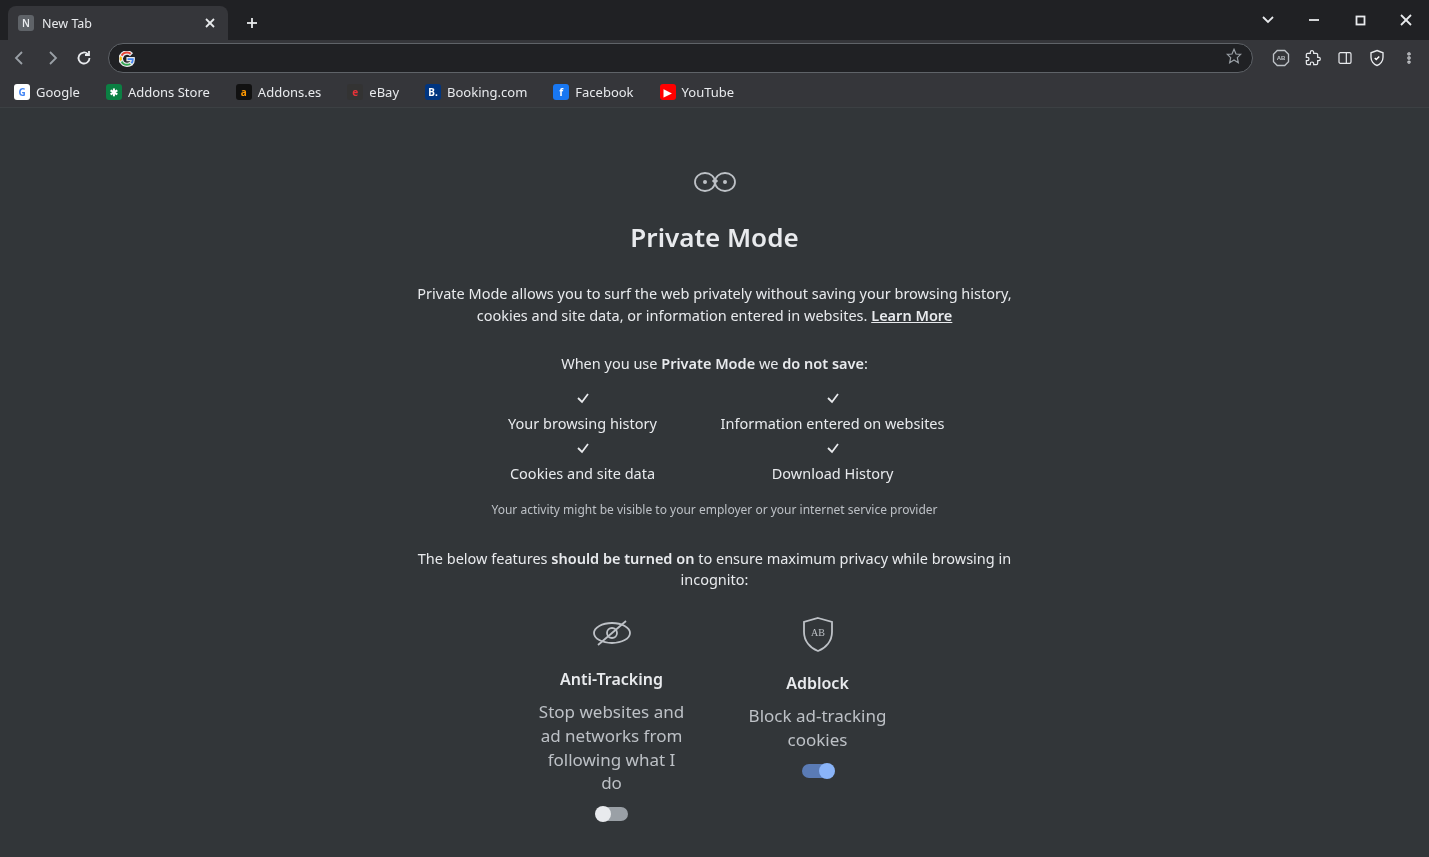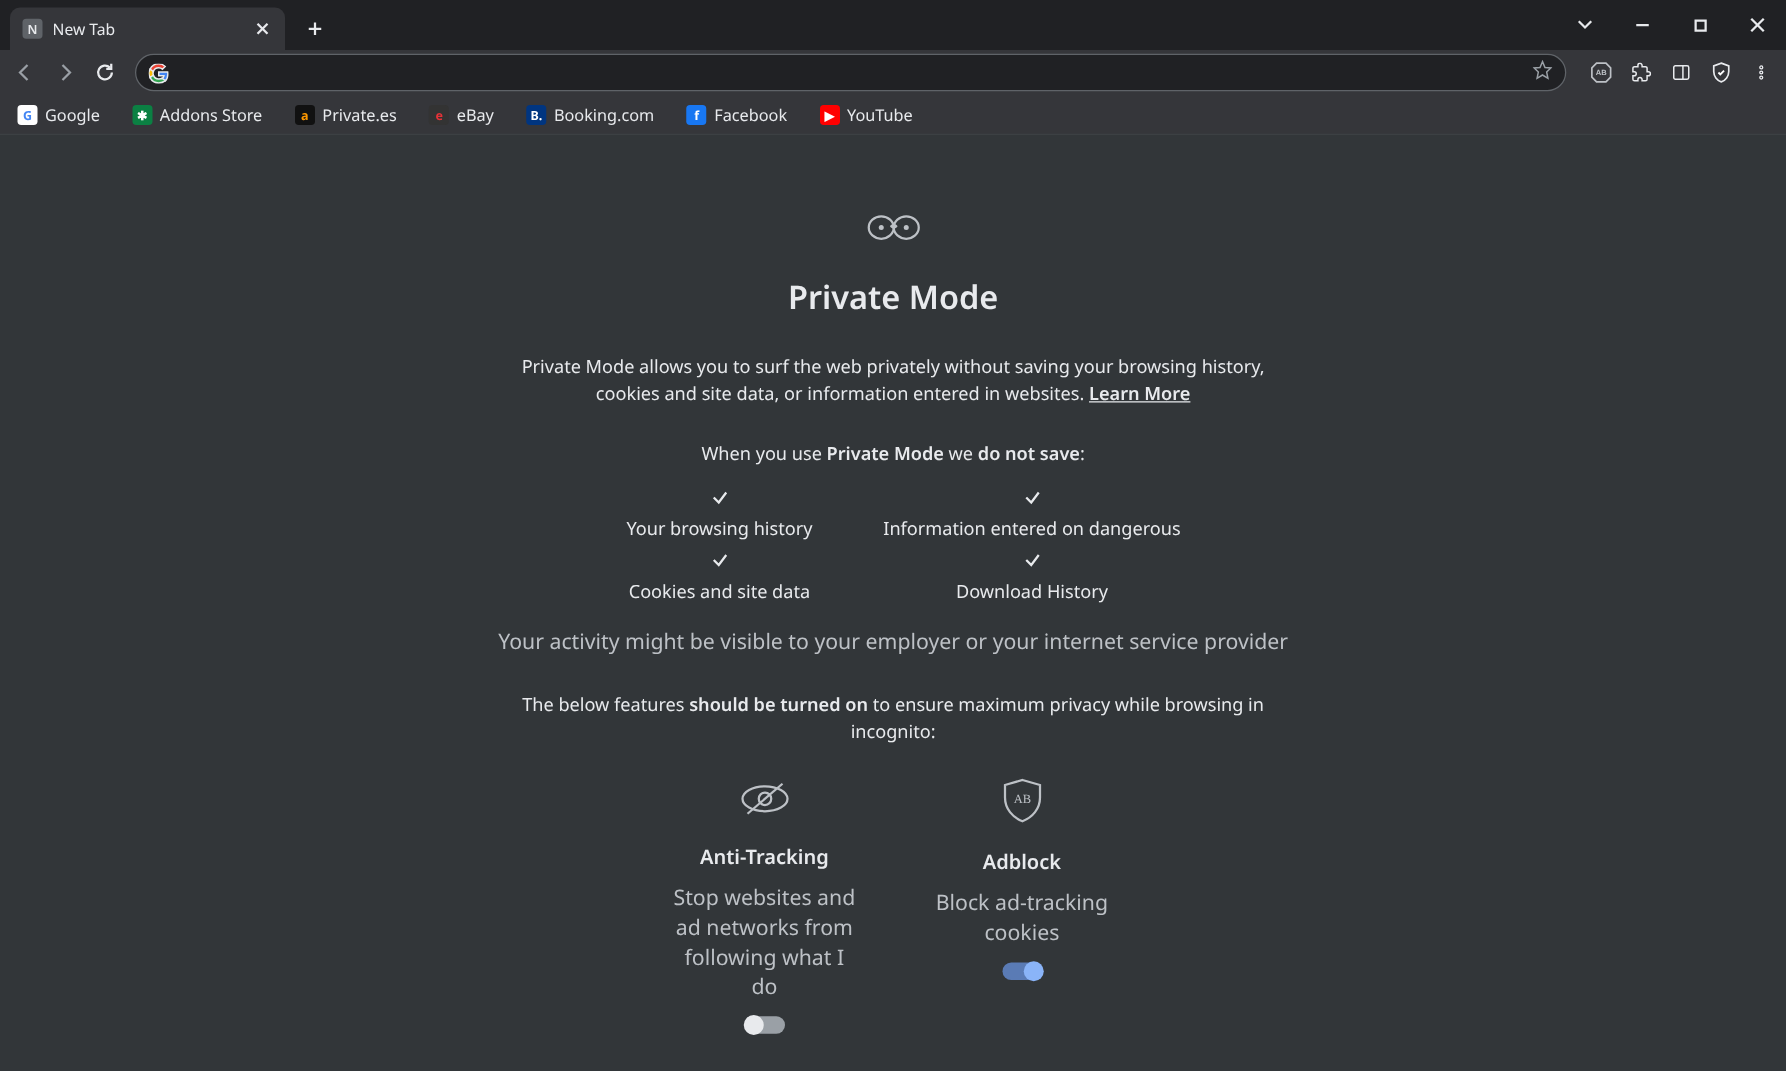--- a/index.html
+++ b/index.html
@@ -180,21 +180,21 @@
   display:grid;
   grid-template-columns: 1fr 1fr;
   gap: 8px 40px;
   max-width: 460px;
   margin: 0 auto 18px;
   text-align:left;
   font-size: 14.5px;
 }
 .check-item { display:flex; align-items:center; gap:8px; white-space:nowrap;flex-direction:column;}
 .disclaimer {
-  font-size: 17px;
+  font-size: 12px;
   color:#bdc1c6;
   margin-bottom: 30px;
 }
 p.features-line {
   font-size: 14.5px;
   margin-bottom: 24px;
   line-height:1.5;
 }
 p.features-line .bold { font-weight:600; }
 .feature-row {
@@ -349,21 +349,21 @@
     <div class="bookmark">
       <div class="bicon" style="background: rgb(255, 255, 255); color: rgb(66, 133, 244);">G</div>
       <span>Google</span>
     </div>
     <div class="bookmark">
       <div class="bicon" style="background: rgb(11, 128, 67); color: rgb(255, 255, 255);">✱</div>
       <span>Addons Store</span>
     </div>
     <div class="bookmark">
       <div class="bicon" style="background: rgb(17, 17, 17); color: rgb(255, 153, 0);">a</div>
-      <span>Private.es</span>
+      <span>Addons.es</span>
     </div>
     <div class="bookmark">
       <div class="bicon" style="background: rgb(51, 51, 51); color: rgb(229, 50, 56);">e</div>
       <span>eBay</span>
     </div>
     <div class="bookmark">
       <div class="bicon" style="background: rgb(0, 53, 128); color: rgb(255, 255, 255);">B.</div>
       <span>Booking.com</span>
     </div>
     <div class="bookmark">
@@ -398,21 +398,21 @@
         <div class="check-item">
           <svg width="14" height="14" viewBox="0 0 14 14">
             <polyline points="2,7 6,11 12,3"></polyline>
           </svg>
           <span>Your browsing history</span>
         </div>
         <div class="check-item">
           <svg width="14" height="14" viewBox="0 0 14 14">
             <polyline points="2,7 6,11 12,3"></polyline>
           </svg>
-          <span>Information entered on dangerous</span>
+          <span>Information entered on websites</span>
         </div>
         <div class="check-item">
           <svg width="14" height="14" viewBox="0 0 14 14">
             <polyline points="2,7 6,11 12,3"></polyline>
           </svg>
           <span>Cookies and site data</span>
         </div>
         <div class="check-item">
           <svg width="14" height="14" viewBox="0 0 14 14">
             <polyline points="2,7 6,11 12,3"></polyline>

